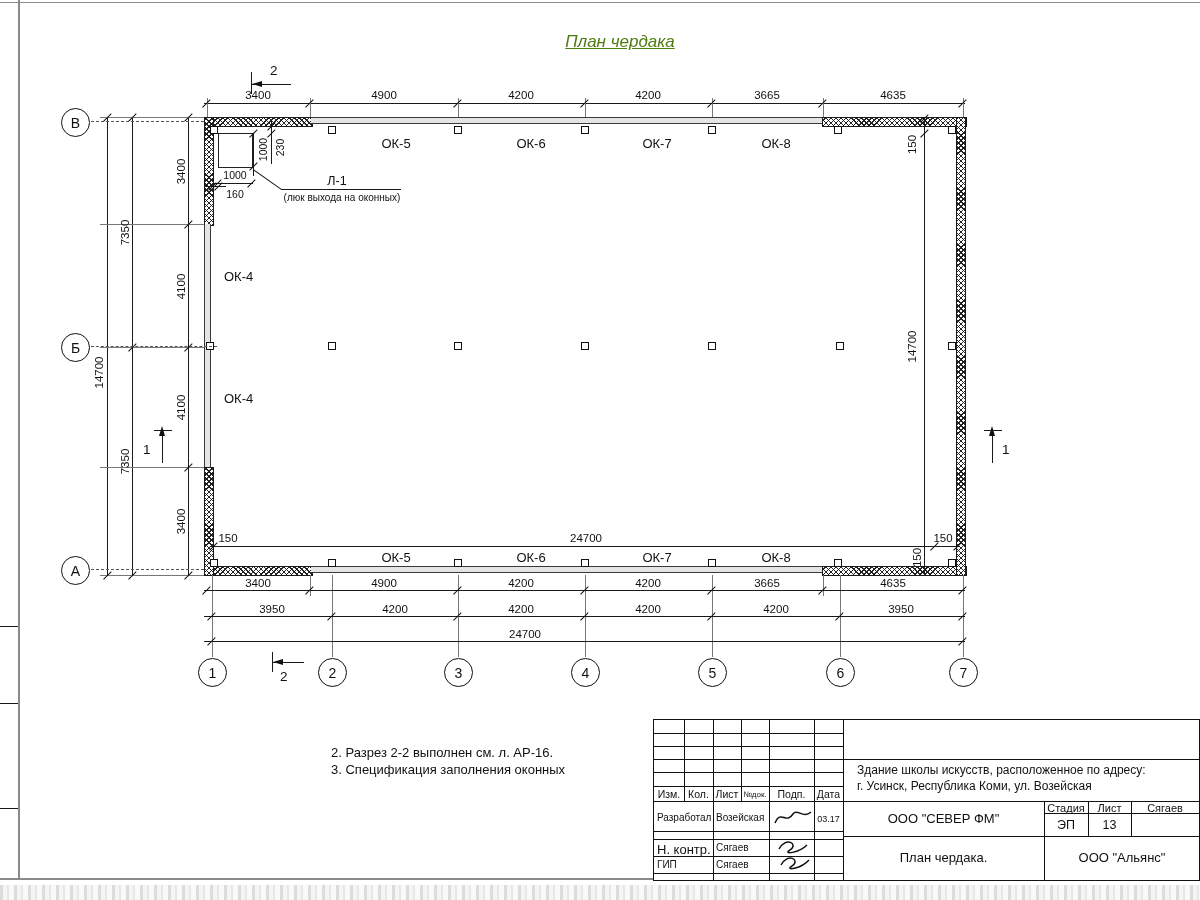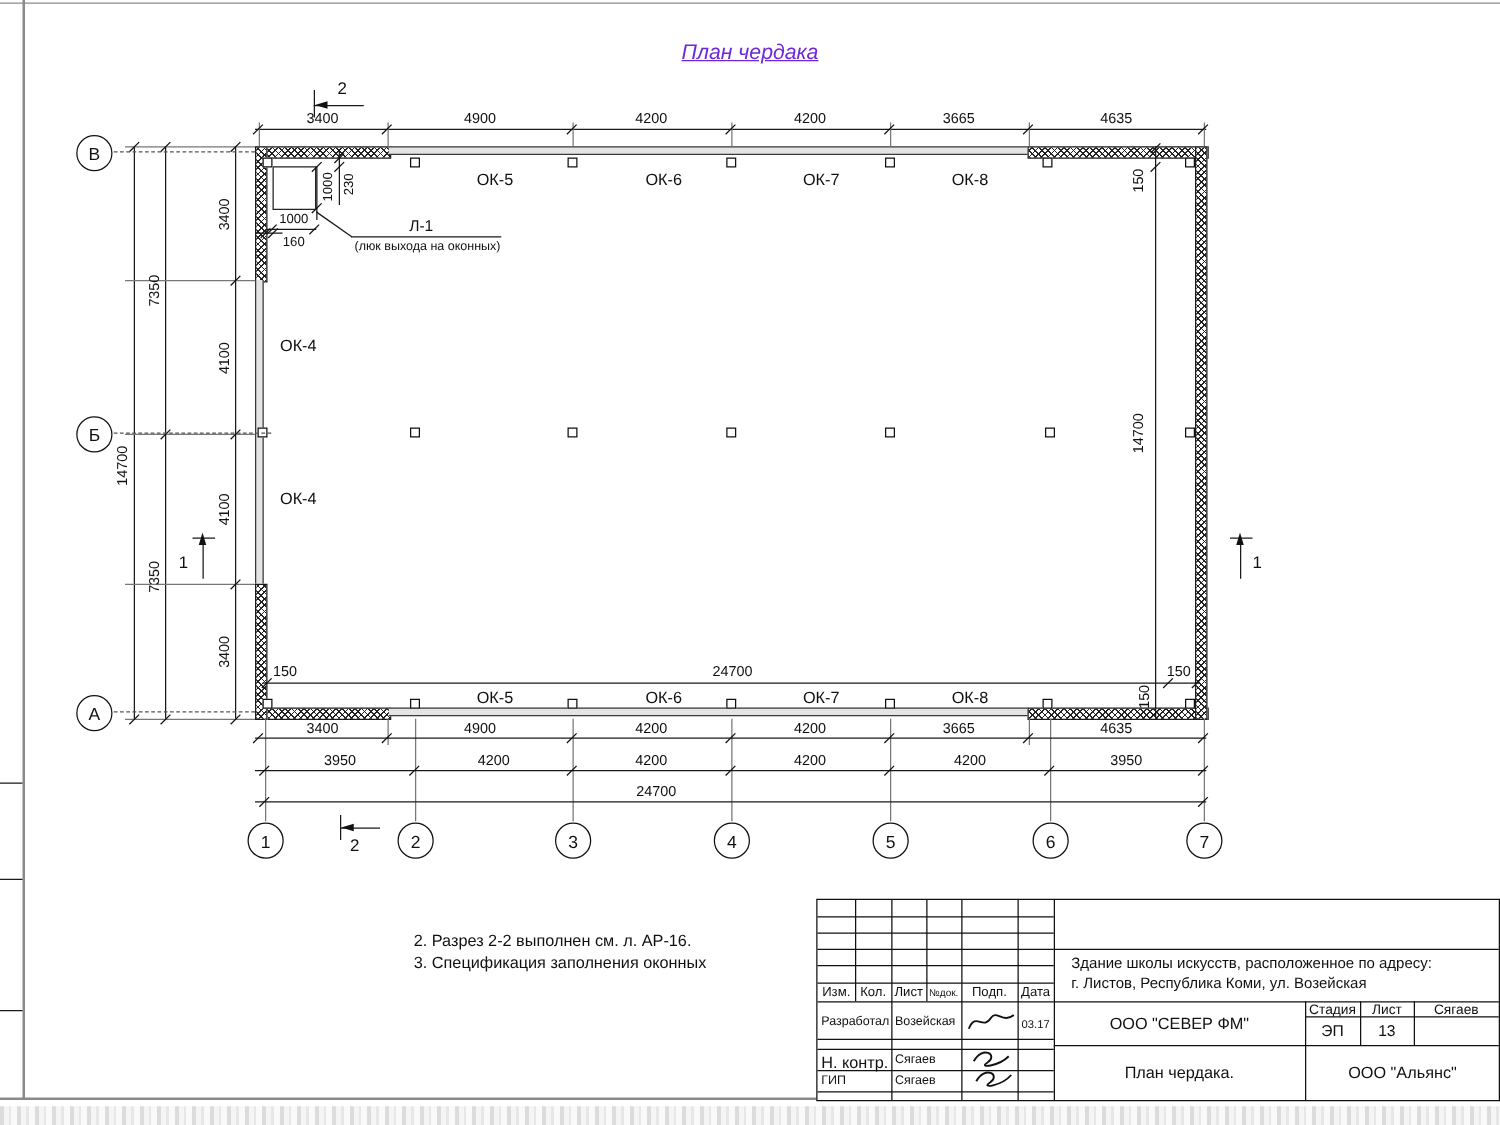--- a/index.html
+++ b/index.html
@@ -19,22 +19,22 @@
   .dtext{position:absolute;font-size:11.5px;line-height:13px;text-align:center;white-space:nowrap;color:#111;}
   .vtext{position:absolute;width:64px;height:13px;line-height:13px;font-size:11.5px;text-align:center;
          white-space:nowrap;color:#111;transform:rotate(-90deg);}
   .oktext{position:absolute;font-size:13px;line-height:15px;white-space:nowrap;color:#111;}
   .axc{position:absolute;width:27px;height:27px;border:1.4px solid #111;border-radius:50%;background:#fff;
        display:flex;align-items:center;justify-content:center;font-size:14px;color:#111;}
   .dash{position:absolute;height:0;border-top:1px dashed #555;}
   .arrL{position:absolute;width:0;height:0;border-top:3.5px solid transparent;border-bottom:3.5px solid transparent;border-right:10px solid #111;}
   .arrU{position:absolute;width:0;height:0;border-left:3.5px solid transparent;border-right:3.5px solid transparent;border-bottom:10px solid #111;}
   .mk{position:absolute;font-size:13.5px;color:#111;white-space:nowrap;}
-  #plan-title{position:absolute;left:440px;top:32px;width:320px;text-align:center;font-size:17px;
-              font-style:italic;text-decoration:underline;color:#6d28d9;}
+  #plan-title{position:absolute;left:460px;top:32px;width:320px;text-align:center;font-size:17px;
+              font-style:italic;text-decoration:underline;color:#4d7c0f;}
   #notes{position:absolute;left:331px;top:744px;font-size:13px;line-height:17px;color:#111;}
   #tb{position:absolute;left:653px;top:719px;width:545px;height:160px;border:1.6px solid #111;background:#fff;}
   .tbl{position:absolute;background:#111;}
   .tbt{position:absolute;white-space:nowrap;color:#111;}
   #noise{position:absolute;left:0;top:885px;width:1200px;height:15px;opacity:.65;
          background:repeating-linear-gradient(90deg,#c9c9c9 0 3px,#efefef 3px 7px,#dadada 7px 9px,#f6f6f6 9px 14px);}
 </style>
 </head>
 <body>
 
@@ -330,21 +330,21 @@
 
     <svg style="position:absolute;left:118px;top:85px" width="42" height="24" viewBox="0 0 42 24">
       <path d="M3,18 C9,4 14,20 21,9 C25,3 31,14 39,7" stroke="#111" stroke-width="1.5" fill="none"></path>
     </svg>
     <svg style="position:absolute;left:117px;top:118px" width="46" height="36" viewBox="0 0 46 36">
       <path d="M8,11 C15,-2 28,6 19,12 C11,17 28,15 36,7" stroke="#111" stroke-width="1.5" fill="none"></path>
       <path d="M10,27 C17,14 30,22 21,28 C13,33 30,31 38,22" stroke="#111" stroke-width="1.5" fill="none"></path>
     </svg>
 
     <div class="tbt" style="left:203px;top:43px;font-size:12px">Здание школы искусств, расположенное по адресу:</div>
-    <div class="tbt" style="left:203px;top:59px;font-size:12px">г. Листов, Республика Коми, ул. Возейская</div>
+    <div class="tbt" style="left:203px;top:59px;font-size:12px">г. Усинск, Республика Коми, ул. Возейская</div>
     <div class="tbt" style="left:189px;top:91px;width:201px;text-align:center;font-size:13px">ООО "СЕВЕР ФМ"</div>
     <div class="tbt" style="left:390px;top:82px;width:44px;text-align:center;font-size:11px">Стадия</div>
     <div class="tbt" style="left:434px;top:82px;width:43px;text-align:center;font-size:11px">Лист</div>
     <div class="tbt" style="left:477px;top:82px;width:68px;text-align:center;font-size:11px">Сягаев</div>
     <div class="tbt" style="left:390px;top:98px;width:44px;text-align:center;font-size:12.5px">ЭП</div>
     <div class="tbt" style="left:434px;top:98px;width:43px;text-align:center;font-size:12.5px">13</div>
     <div class="tbt" style="left:189px;top:130px;width:201px;text-align:center;font-size:13px">План чердака.</div>
     <div class="tbt" style="left:391px;top:130px;width:154px;text-align:center;font-size:13px">ООО "Альянс"</div>
   </div>
 

